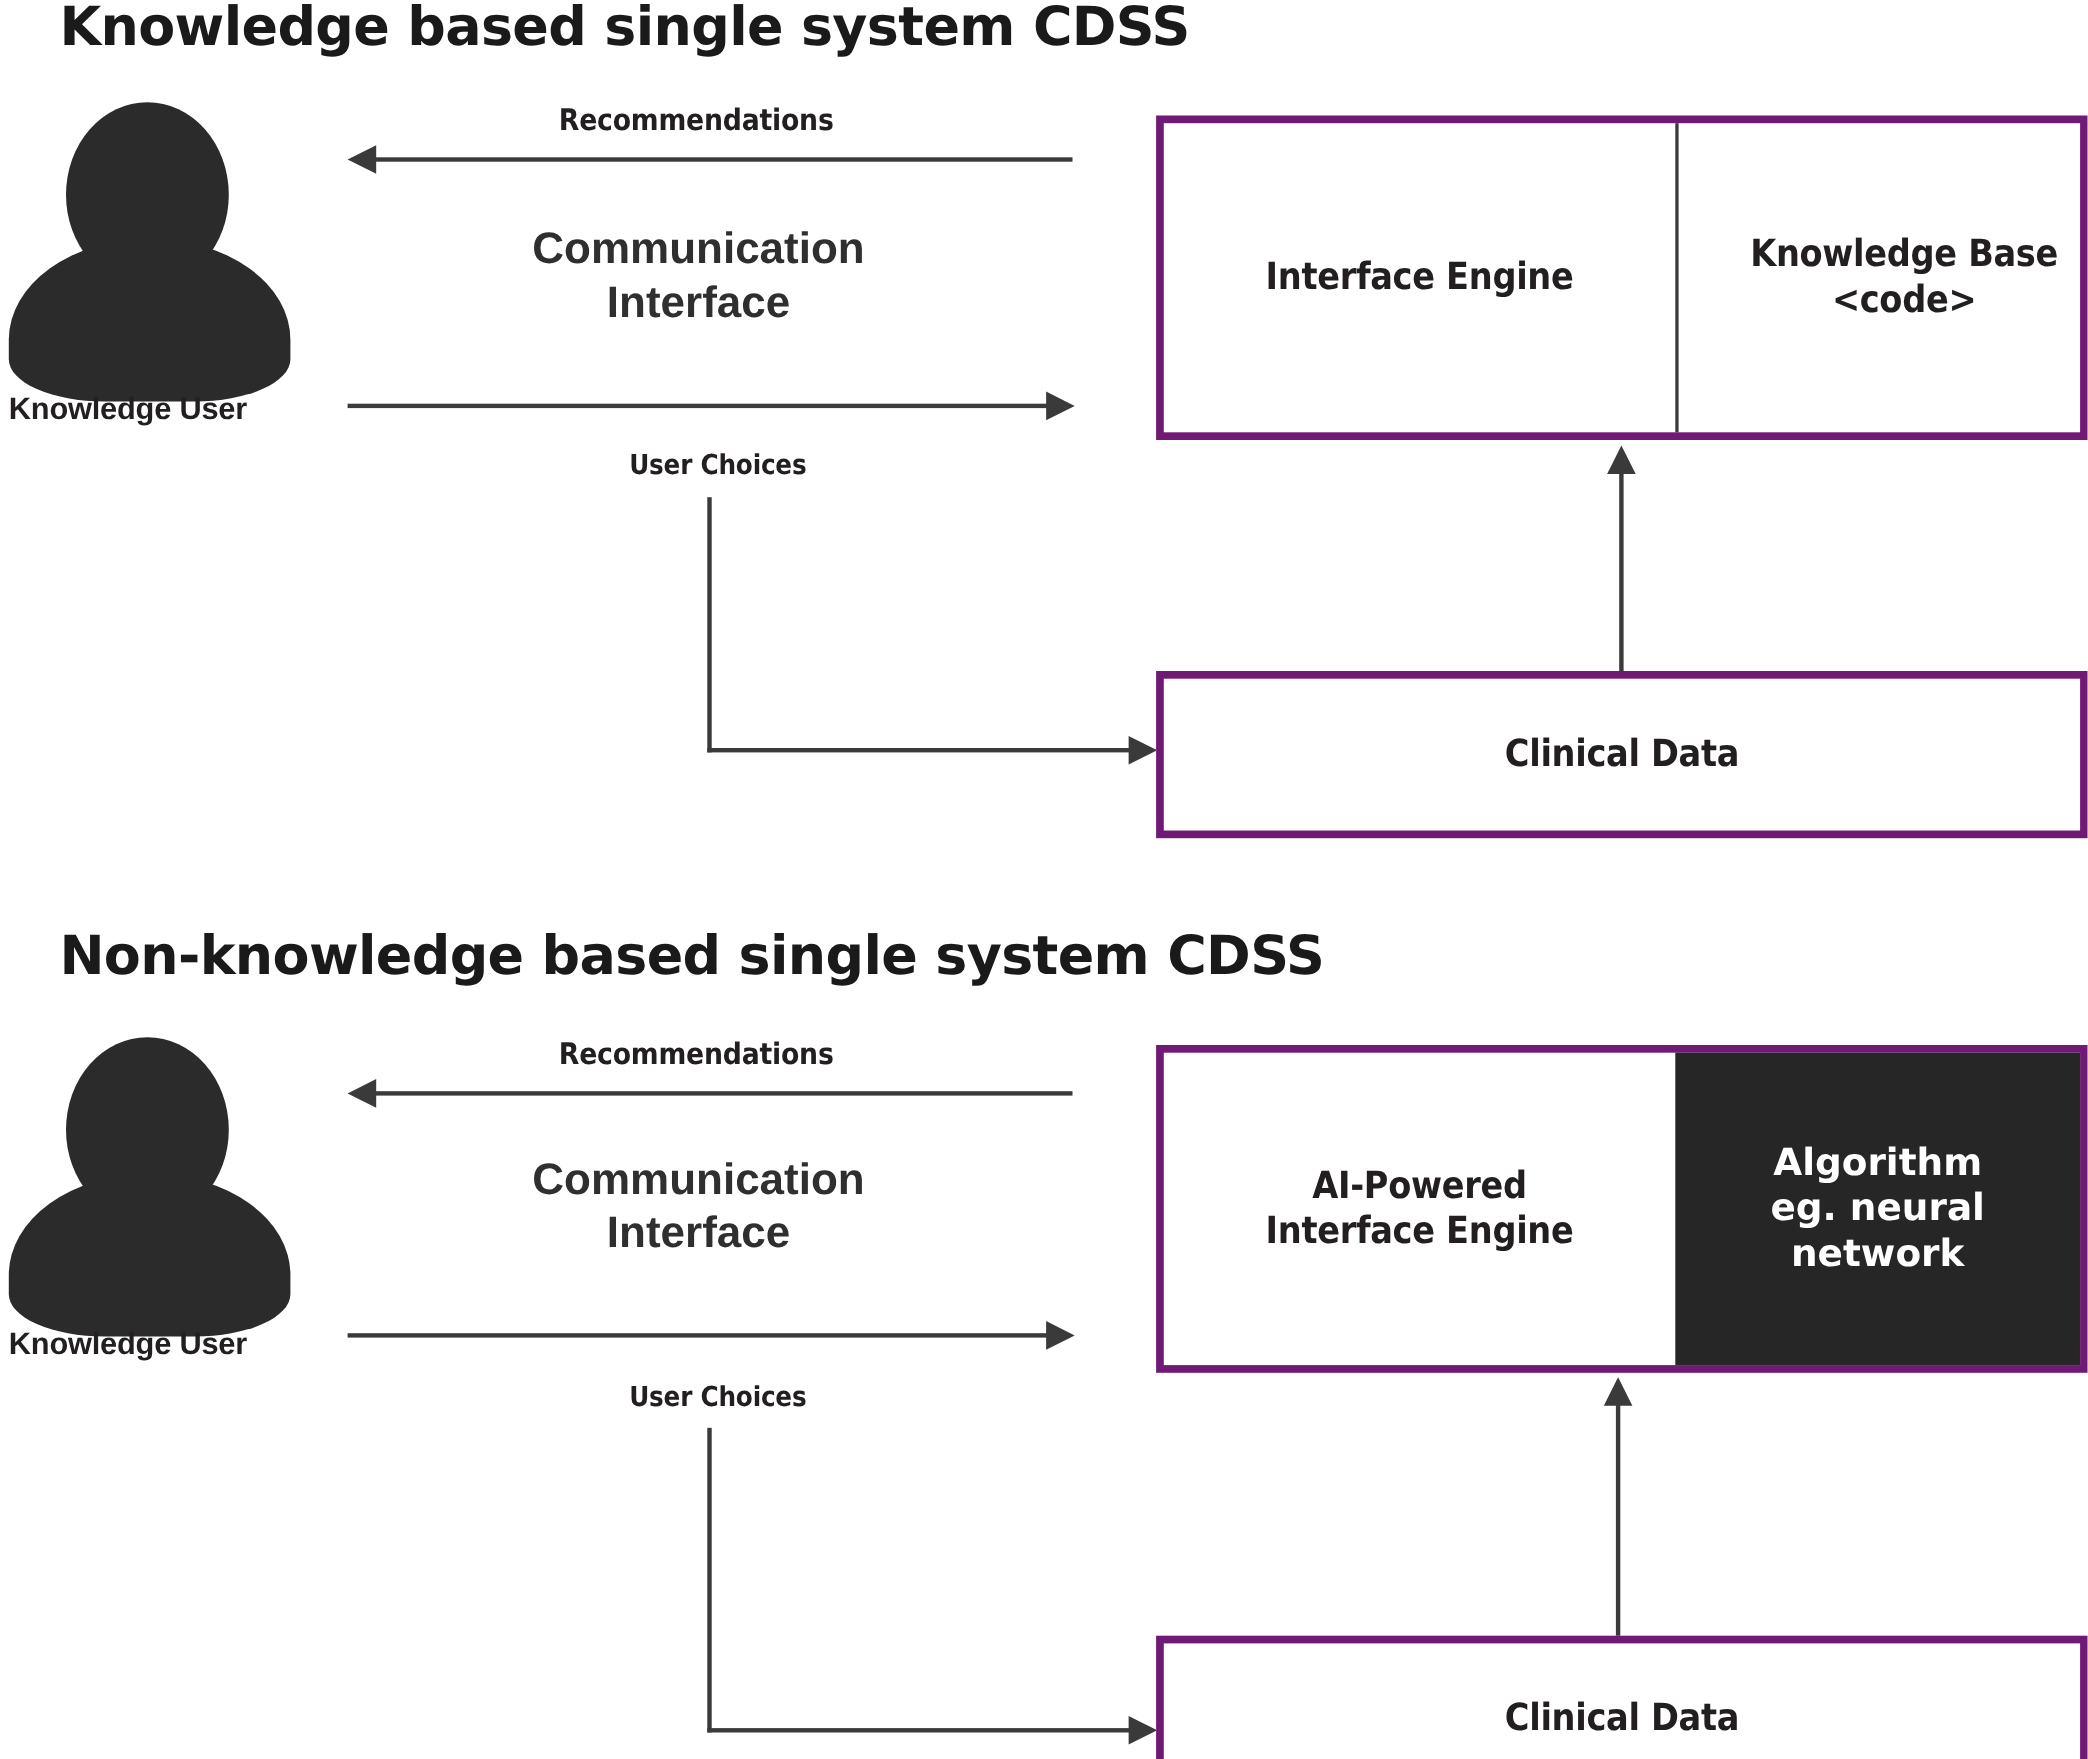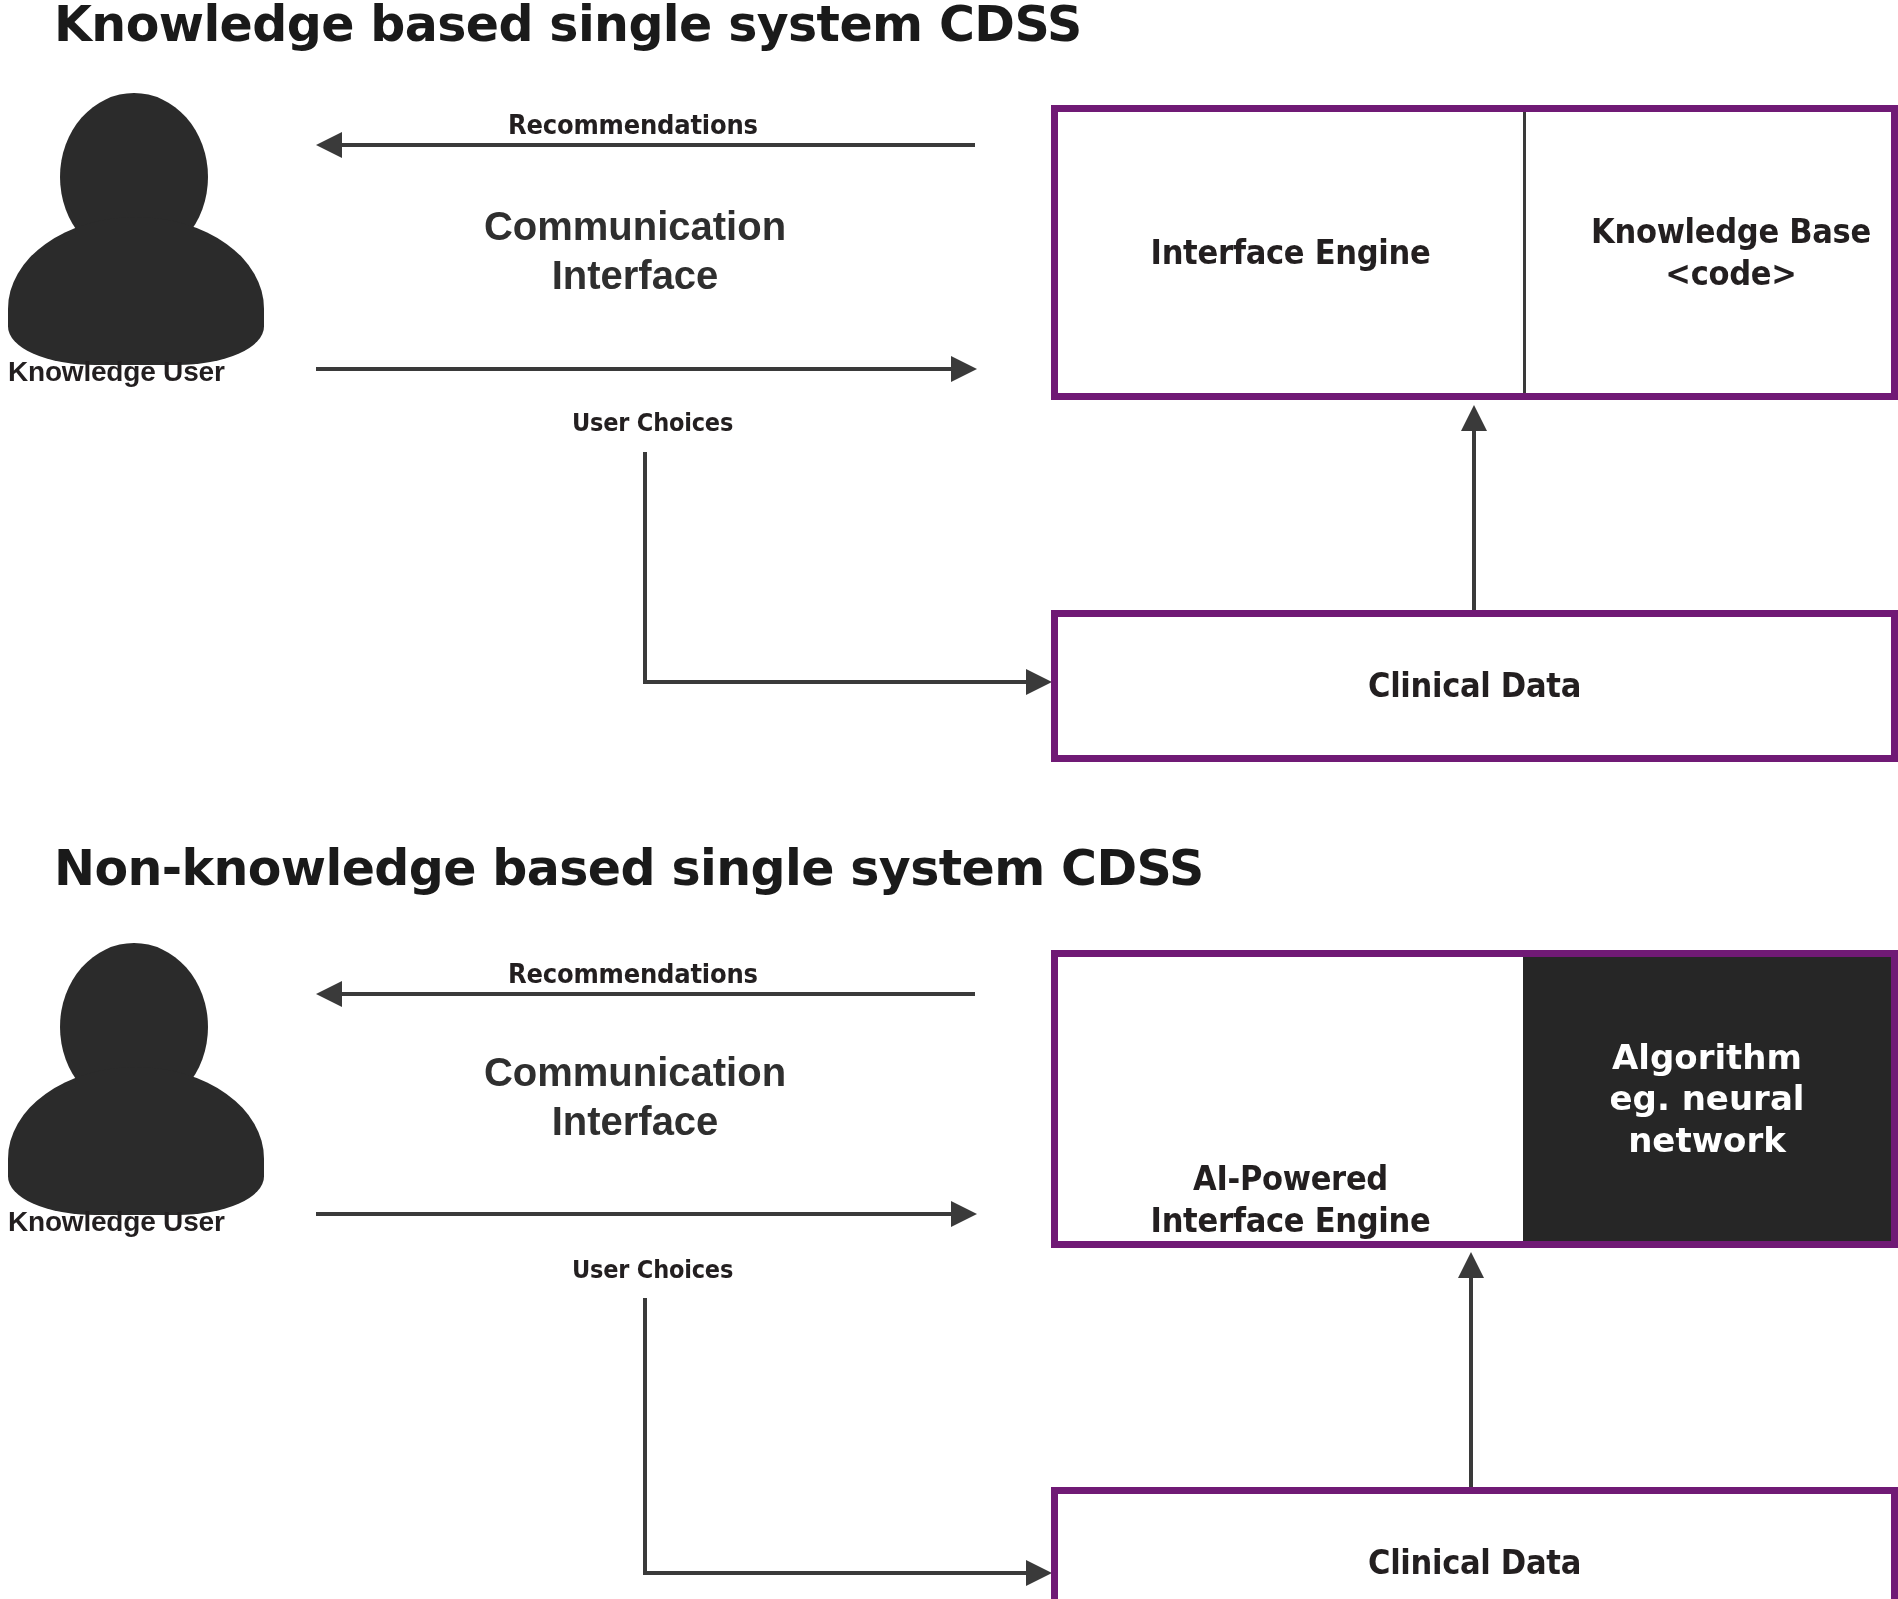--- a/index.html
+++ b/index.html
@@ -99,21 +99,21 @@
 
   
   .edge-label {
     position: absolute;
     font-family: "DejaVu Sans Condensed", "DejaVu Sans", sans-serif;
     font-weight: 700;
     color: #231f20;
     white-space: nowrap;
     line-height: 1;
   }
-  .lbl-recommendations { font-size: 27px; letter-spacing: -0.2px; margin-top: 15px; }
+  .lbl-recommendations { font-size: 27px; letter-spacing: -0.2px; }
   .lbl-userchoices { font-size: 25px; letter-spacing: -0.2px; }
   .lbl-comm {
     position: absolute;
     font-family: "Liberation Sans", sans-serif;
     font-weight: 700;
     font-size: 40px;
     line-height: 1.22;
     text-align: center;
     color: #2f2f2f;
     white-space: pre-line;
@@ -209,21 +209,21 @@
 
     <div class="h-line" style="left:316px; top:412px; width:637px;"></div>
     <div class="arrow-right" style="left:951px; top:401px;"></div>
 
     <div class="edge-label lbl-userchoices" style="left:572px; top:457px;">User Choices</div>
     <div class="v-line" style="left:643px; top:498px; height:277px;"></div>
     <div class="h-line" style="left:643px; top:771px; width:385px;"></div>
     <div class="arrow-right" style="left:1026px; top:760px;"></div>
 
     <div class="box box-split" style="left:1051px; top:150px; width:847px; height:298px;">
-      <div class="box-cell" style="width:465px; height:100%;align-items:flex-end;">
+      <div class="box-cell" style="width:465px; height:100%;">
         <span class="box-text">AI-Powered
 Interface Engine</span>
       </div>
       <div class="box-cell cell-dark" style="flex:1; height:100%;">
         <span class="box-text">Algorithm
 eg. neural
 network</span>
       </div>
     </div>
 

